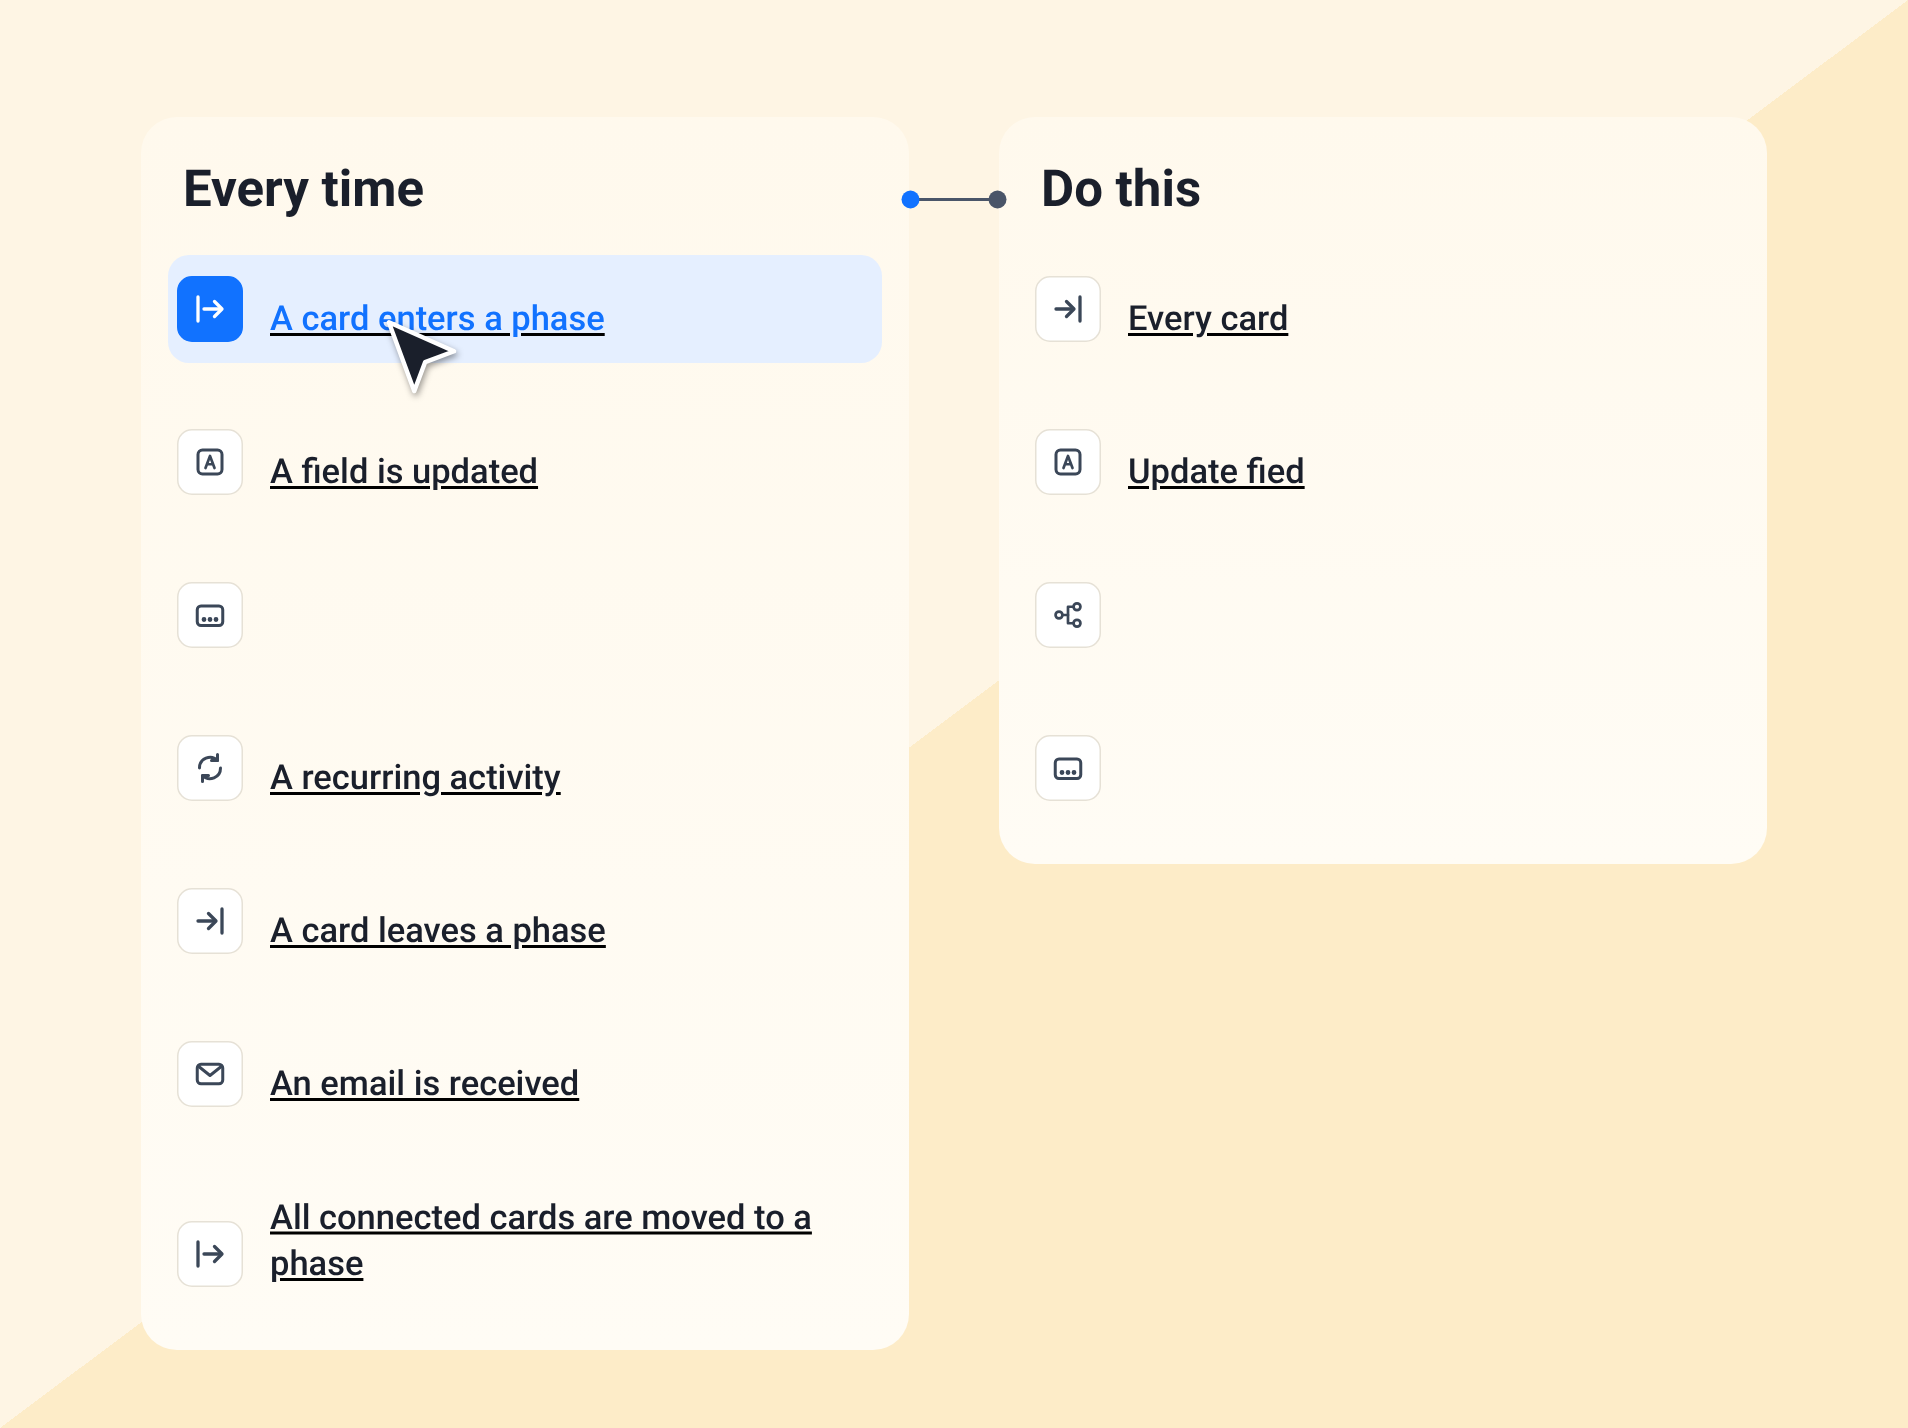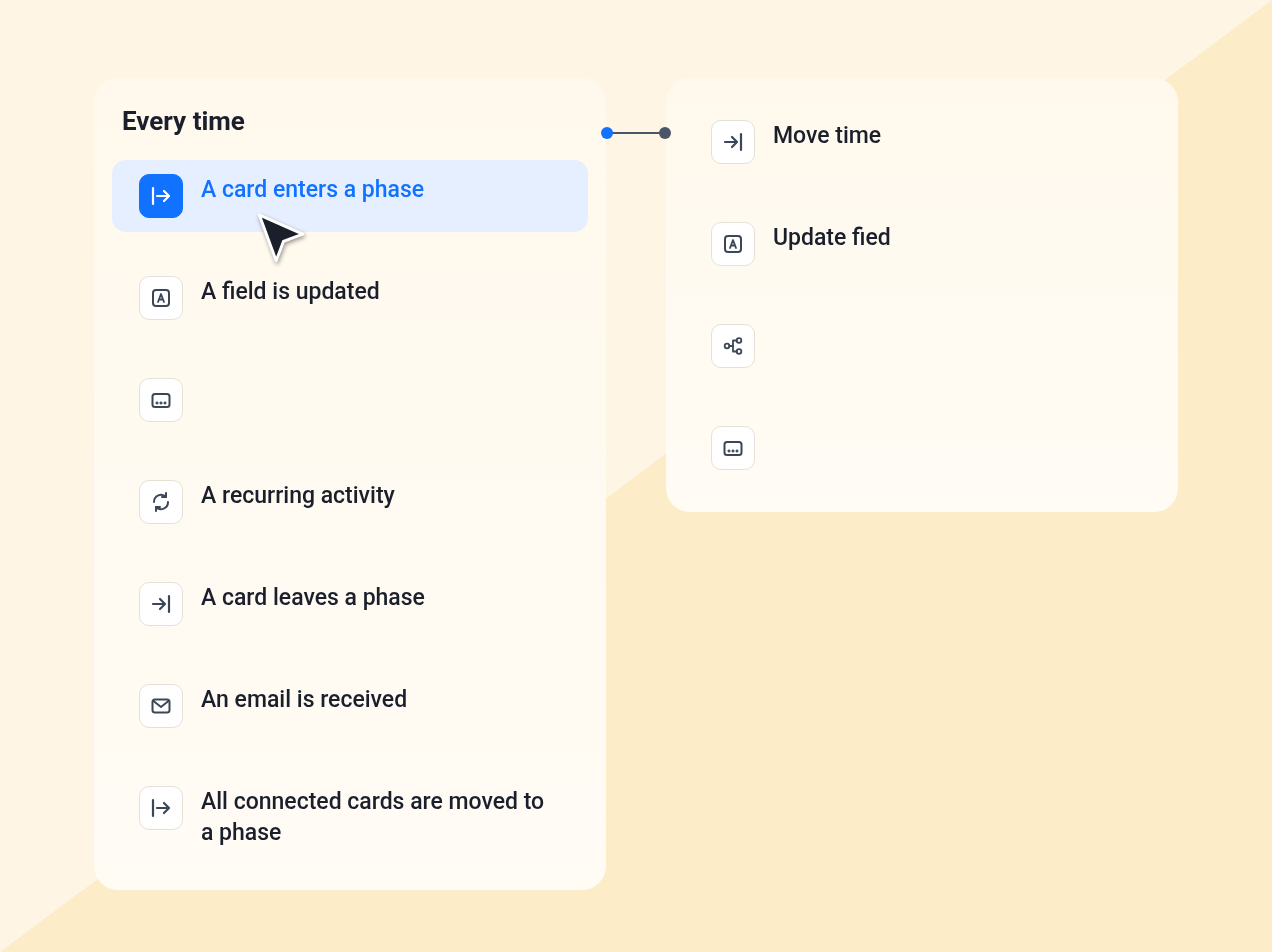--- a/index.html
+++ b/index.html
@@ -24,33 +24,34 @@
     align-items: flex-start;
   }
   .panel {
     background: linear-gradient(180deg, #fff9ed 0%, #fffcf5 100%);
     border-radius: 24px;
     padding: 28px 18px 28px 18px;
     flex: 1;
     min-width: 510px;
   }
   .panel-title {
-    font-size: 26px;
+    font-size: 34px;
     font-weight: 700;
     color: #1a1f2b;
     margin: 0 0 24px 10px;
   }
   .item {
     display: flex;
-    align-items: flex-start;
+    align-items: flex-end;
     gap: 18px;
-    padding: 14px 27px;
+    padding: 14px 6px;
     border-radius: 14px;
     margin-bottom: 30px;
     cursor: pointer;
+    text-decoration: underline;
   }
   .item:last-child { margin-bottom: 0; }
   .item.selected {
     background: #e5efff;
   }
   .icon-box {
     width: 44px;
     height: 44px;
     border-radius: 10px;
     background: #ffffff;
@@ -206,28 +207,29 @@
             <svg width="24" height="24" viewBox="0 0 24 24" stroke="#3b4758" fill="none">
               <use href="#ic-enter-phase"></use>
             </svg>
           </div>
           <span class="item-label">All connected cards are moved to a phase</span>
         </div>
       </div>
   </div>
 
   <div class="panel">
+    <h2 class="panel-title">Do this</h2>
     <div id="actions-list">
         <div class="item">
           <div class="icon-box">
             <svg width="24" height="24" viewBox="0 0 24 24" stroke="#3b4758" fill="none">
               <use href="#ic-leave-phase"></use>
             </svg>
           </div>
-          <span class="item-label">Move time</span>
+          <span class="item-label">Every card</span>
         </div>
         <div class="item">
           <div class="icon-box">
             <svg width="24" height="24" viewBox="0 0 24 24" stroke="#3b4758" fill="none">
               <use href="#ic-field-a"></use>
             </svg>
           </div>
           <span class="item-label">Update fied</span>
         </div>
         <div class="item">

